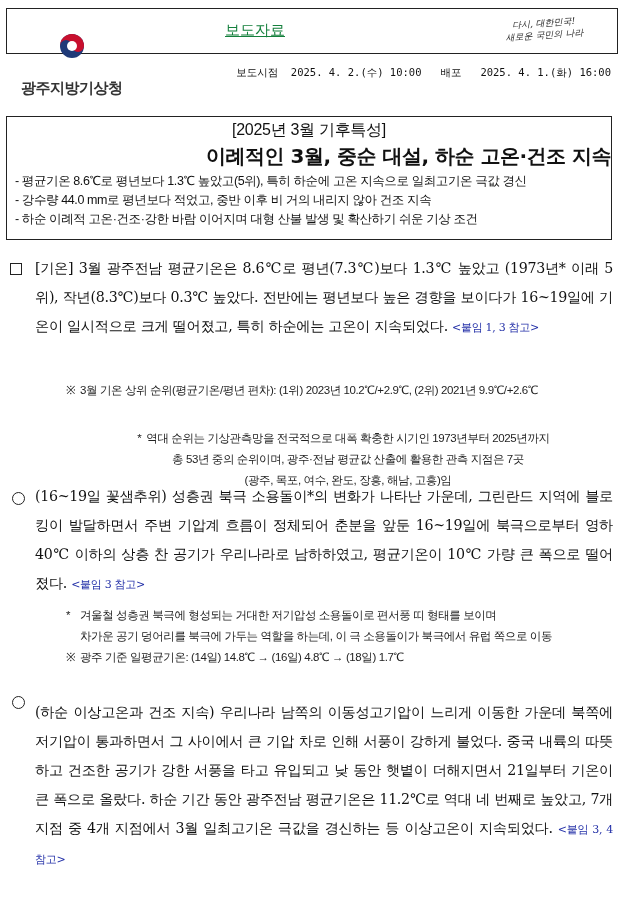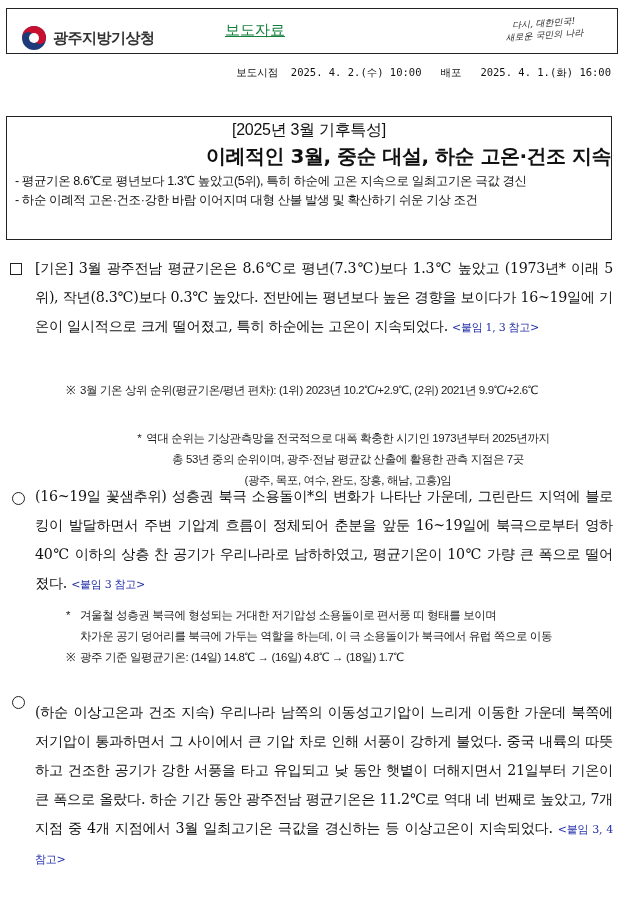--- a/index.html
+++ b/index.html
@@ -5,21 +5,21 @@
   html, body { margin: 0; padding: 0; background: #ffffff; }
   body {
     width: 627px; height: 897px; overflow: hidden; position: relative;
     font-family: "DejaVu Serif", "Liberation Serif", serif;
     color: #111111;
   }
   .header-box {
     position: absolute; left: 6px; top: 8px; width: 612px; height: 46px;
     border: 1.5px solid #222; box-sizing: border-box;
   }
-  .logo-wrap { position: absolute; left: 14px; top: 16px; display: flex; align-items: center; gap: 6px; }
+  .logo-wrap { position: absolute; left: 14px; top: 24px; display: flex; align-items: center; gap: 20px; flex-direction: column; }
   .logo-text {
     font-family: "DejaVu Sans", "Liberation Sans", sans-serif;
     font-size: 15px; font-weight: bold; color: #333; letter-spacing: -0.5px;
   }
   .doc-type {
     position: absolute; left: 218px; top: 12px;
     font-family: "DejaVu Sans", "Liberation Sans", sans-serif;
     font-size: 15px; text-decoration: underline; color: #15803d;
   }
   .slogan {
@@ -92,20 +92,21 @@
   </div>
 </div>
 
 <div class="release-line">보도시점  2025. 4. 2.(수) 10:00   배포   2025. 4. 1.(화) 16:00</div>
 
 <div class="summary-box">
   <div class="summary-sub">[2025년 3월 기후특성]</div>
   <div class="summary-title">이례적인 3월, 중순 대설, 하순 고온·건조 지속</div>
   <ul class="summary-list">
     <li>- 평균기온 8.6℃로 평년보다 1.3℃ 높았고(5위), 특히 하순에 고온 지속으로 일최고기온 극값 경신</li>
+    <li>- 강수량 44.0 mm로 평년보다 적었고, 중반 이후 비 거의 내리지 않아 건조 지속</li>
     <li>- 하순 이례적 고온·건조·강한 바람 이어지며 대형 산불 발생 및 확산하기 쉬운 기상 조건</li>
   </ul>
 </div>
 
 <div class="bullet-square" style="top:263px;"></div>
 <div class="para" style="top:254px;">
   <span>[기온] 3월 광주전남 평균기온은 8.6℃로 평년(7.3℃)보다 1.3℃ 높았고 (1973년* 이래 5위), 작년(8.3℃)보다 0.3℃ 높았다. 전반에는 평년보다 높은 경향을 보이다가 16~19일에 기온이 일시적으로 크게 떨어졌고, 특히 하순에는 고온이 지속되었다. </span><span class="ref">&lt;붙임 1, 3 참고&gt;</span>
 </div>
 
 <div class="note" style="top:380px;">

